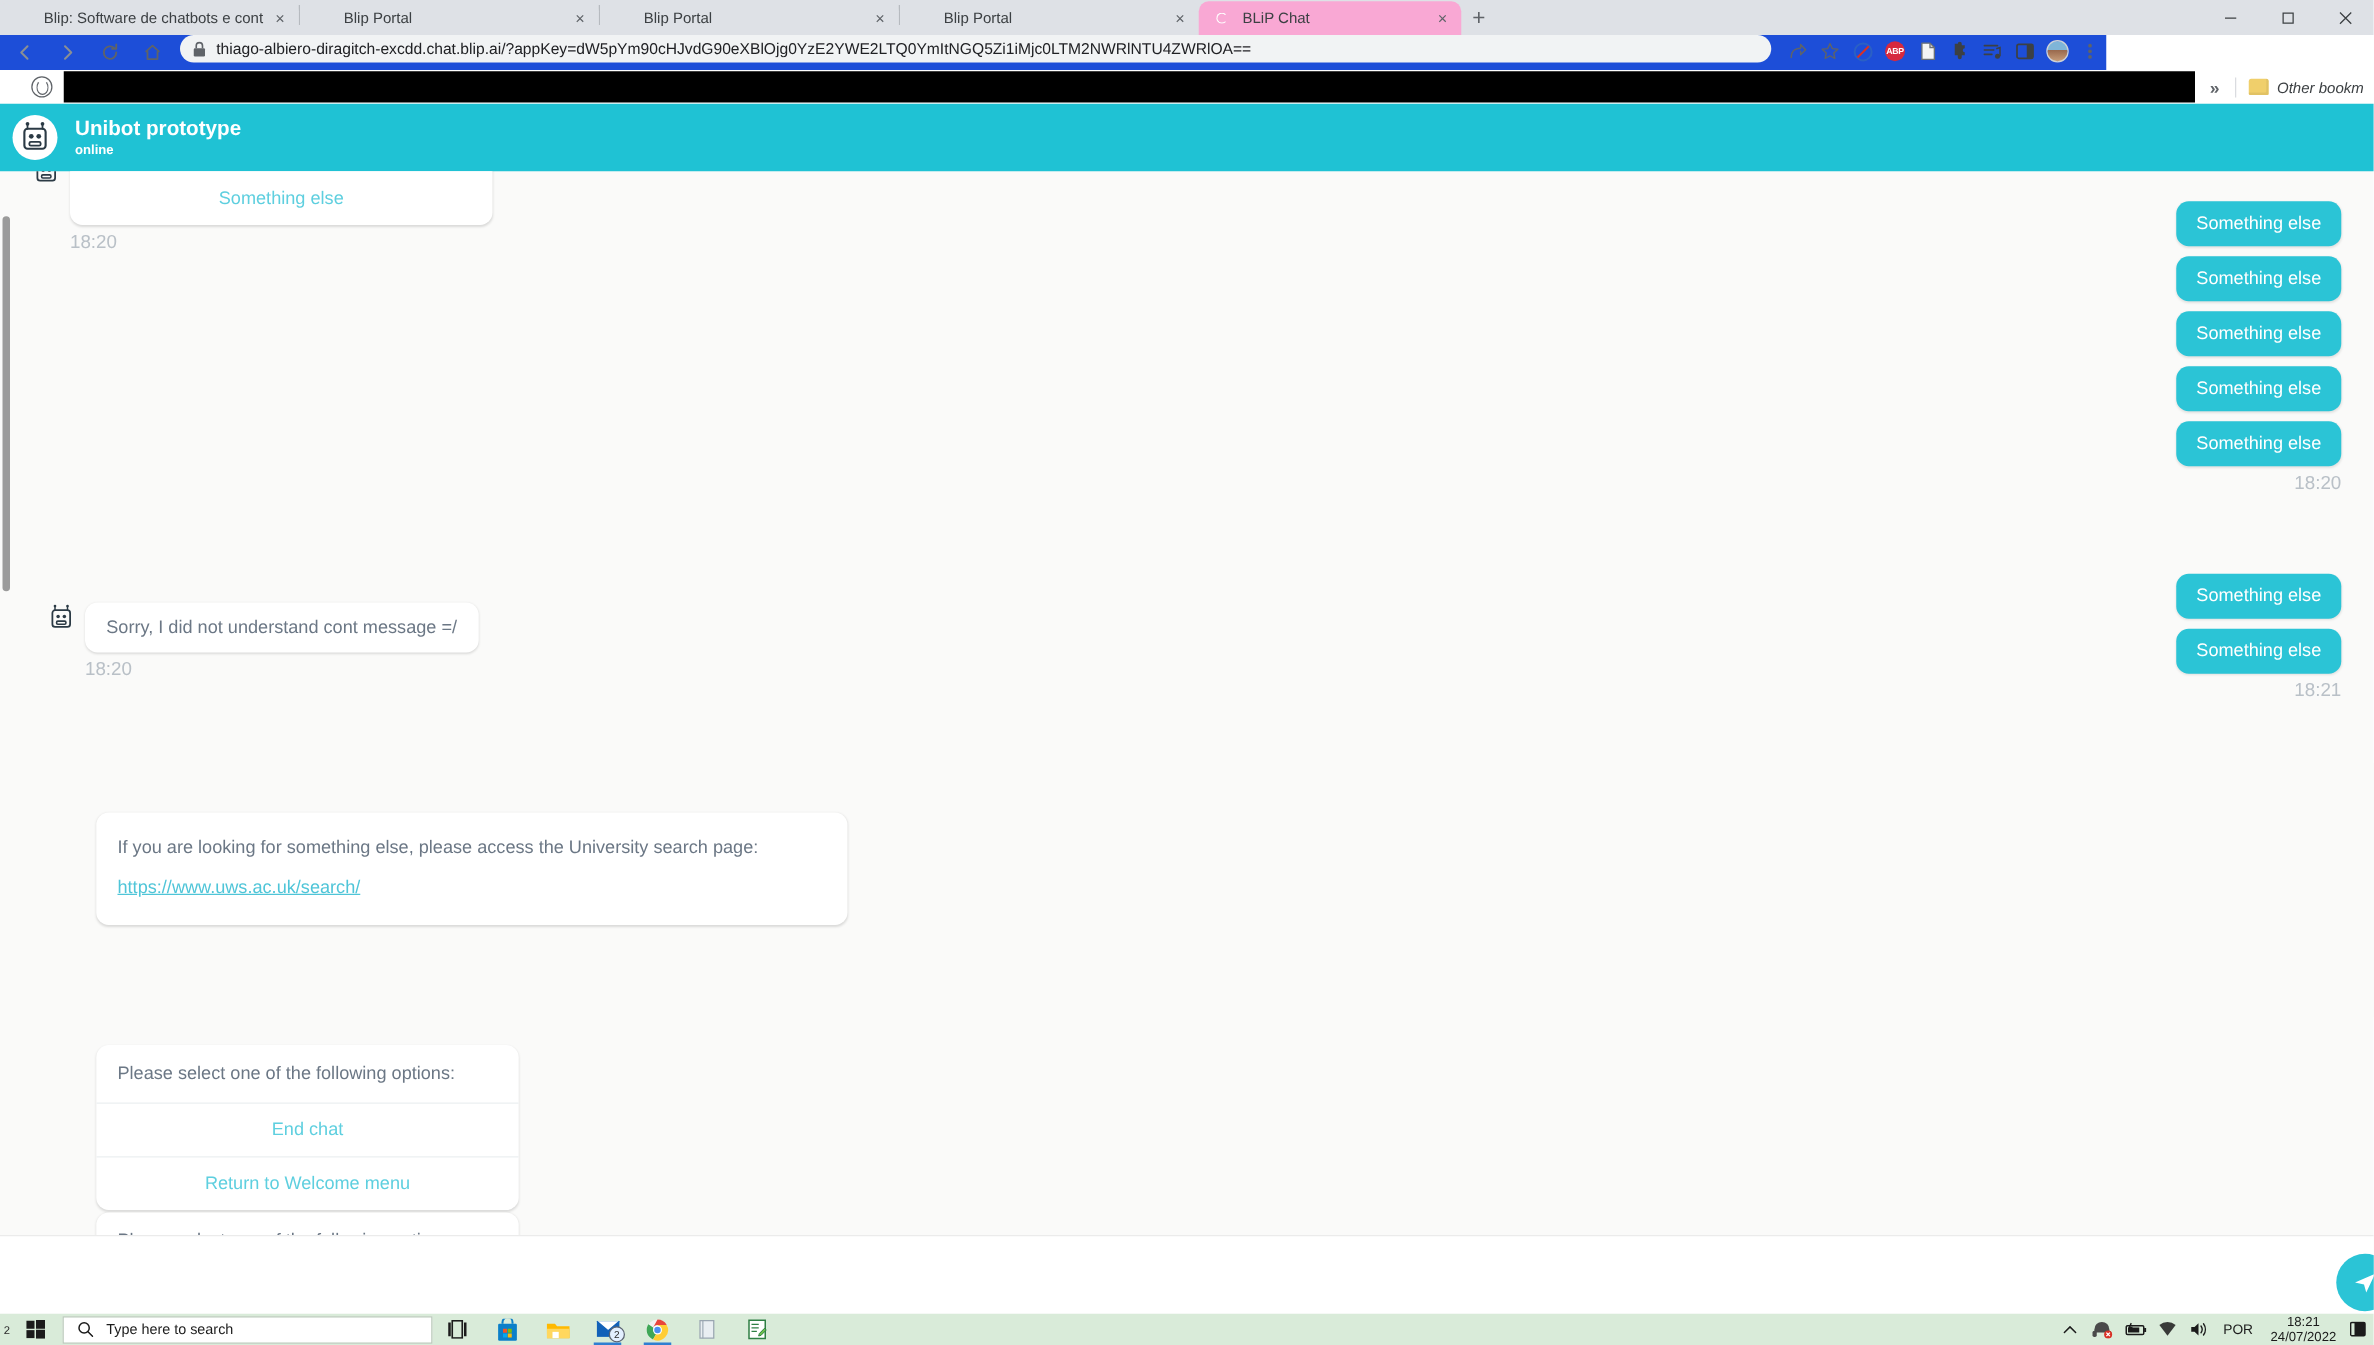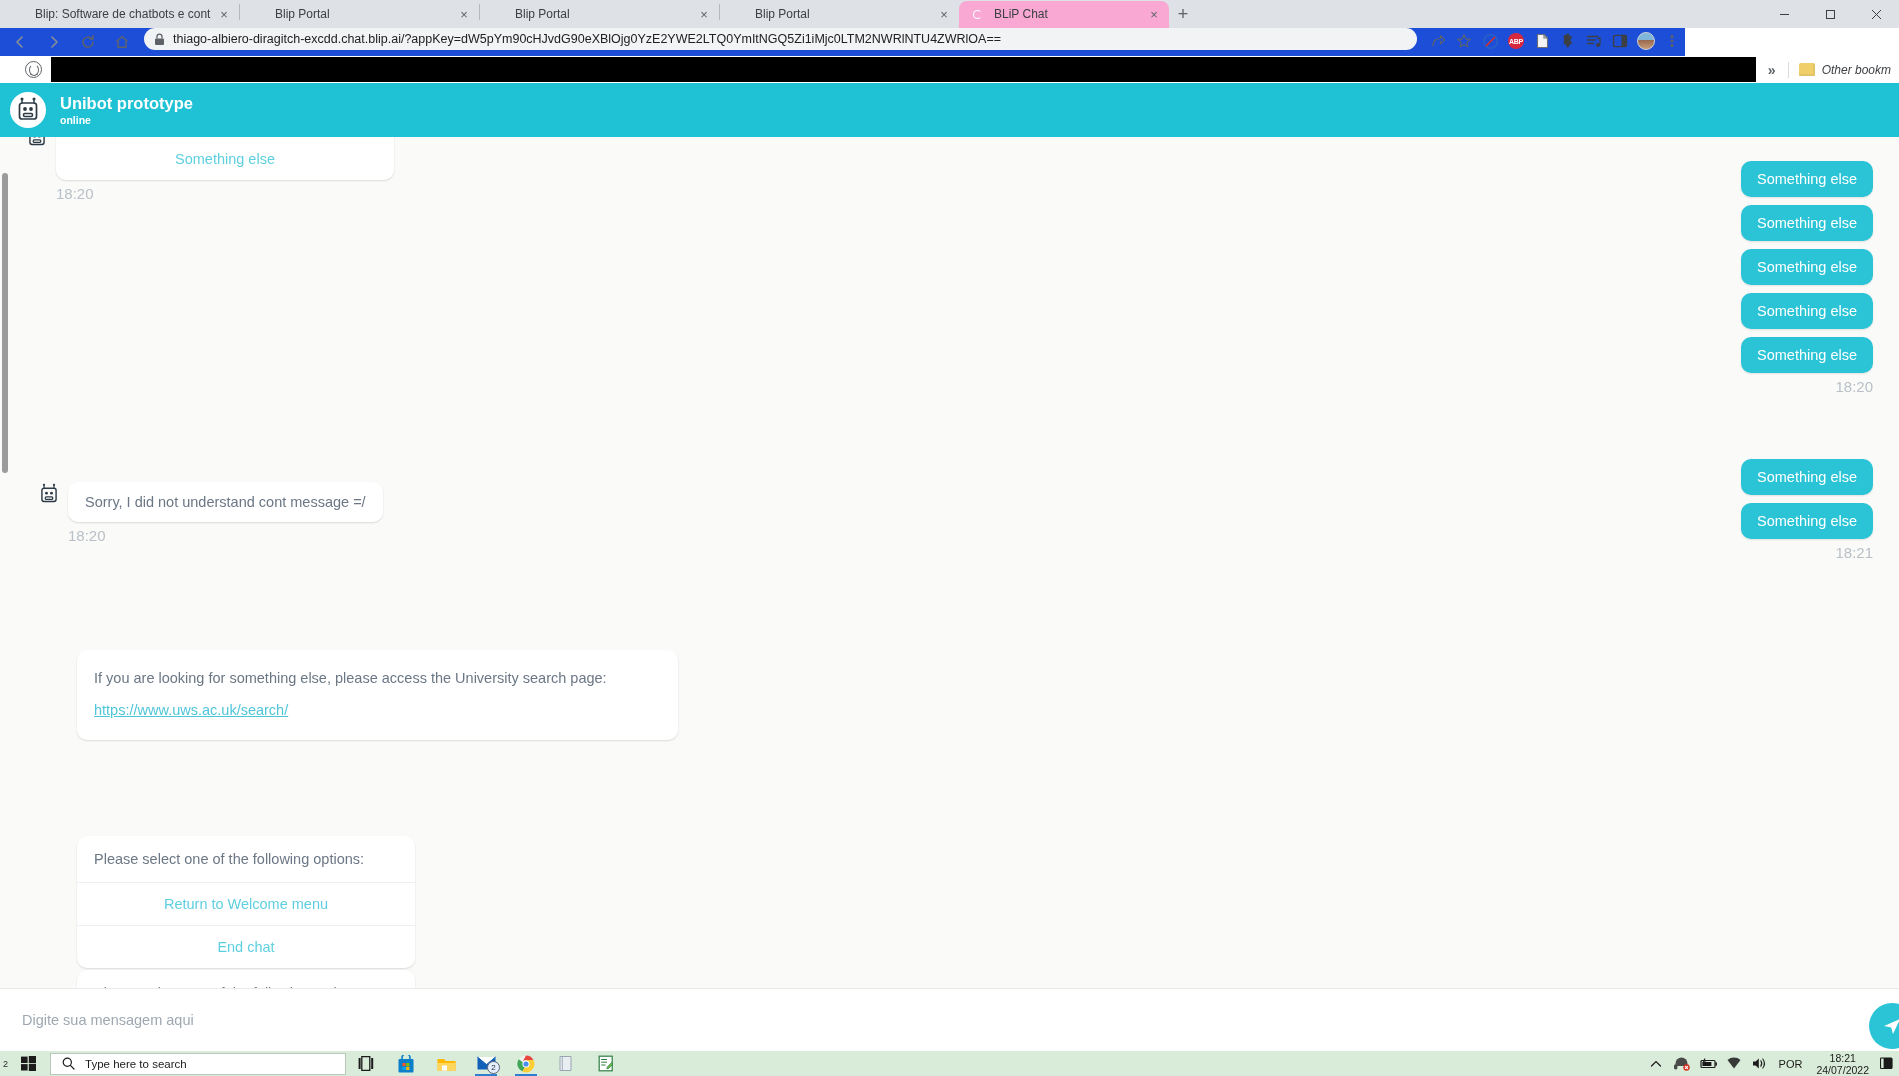--- a/index.html
+++ b/index.html
@@ -567,38 +567,37 @@
               <a class="card-link" href="#">https://www.uws.ac.uk/search/</a>
             </div>
           </div>
         </div>
       </div>
 
       <div class="msg-row" style="top:699px; left:77px;">
         <div class="bot-col">
           <div class="card" style="width:338px;">
             <div class="card-text" style="padding:13px 17px;">Please select one of the following options:</div>
+            <div class="card-option">End chat</div>
             <div class="card-option">Return to Welcome menu</div>
-            <div class="card-option">End chat</div>
           </div>
         </div>
       </div>
 
       <div class="msg-row" style="top:833px; left:77px;">
         <div class="bot-col">
           <div class="card" style="width:338px;">
             <div class="card-text" style="padding:13px 17px;">Please select one of the following options:</div>
           </div>
         </div>
       </div>
 
     </div>
 
     <div class="composer">
-      <input class="composer-input" type="text" placeholder="Digite sua mensagem aqui" style="">
       <div class="send-btn">
         <svg width="20" height="20" viewBox="0 0 20 20">
             <path d="M2 10 L18 3 L11 18 L9.2 11.6 Z" fill="#ffffff"></path>
           </svg>
       </div>
     </div>
   </div>
 
   <div class="chat-scroll-rail">
     <div class="chat-scroll-thumb"></div>

